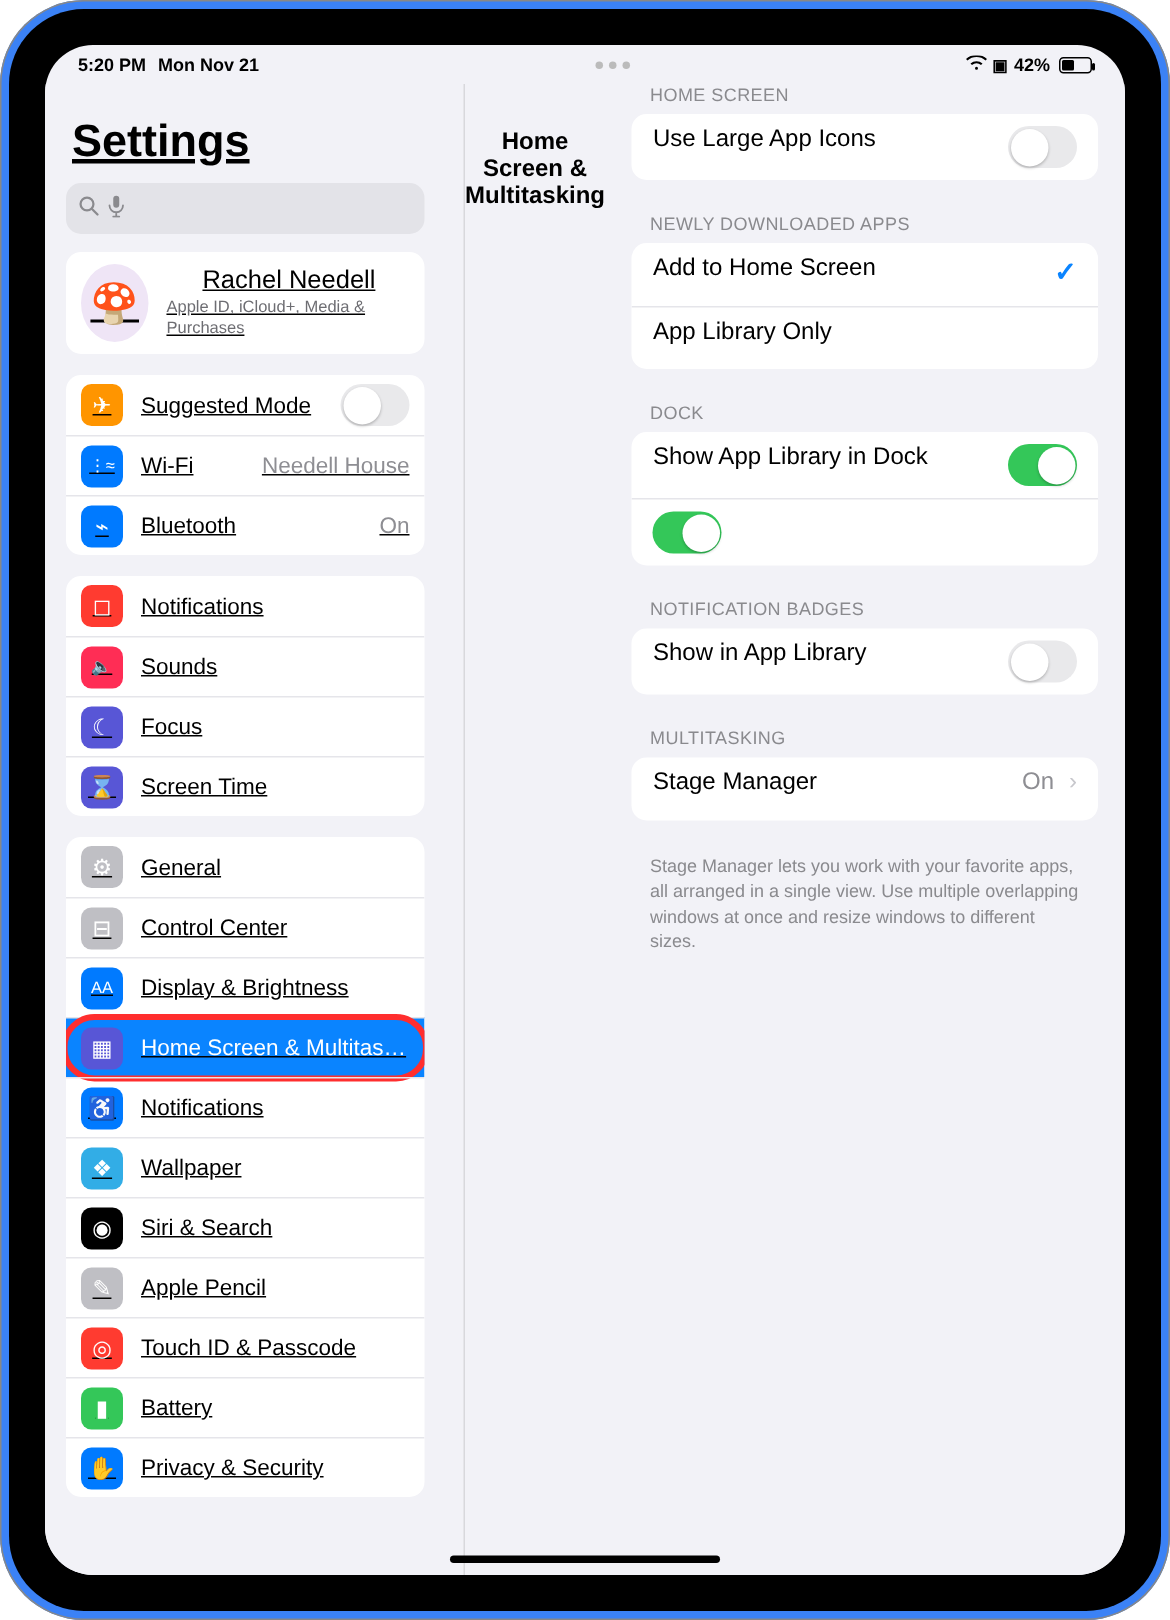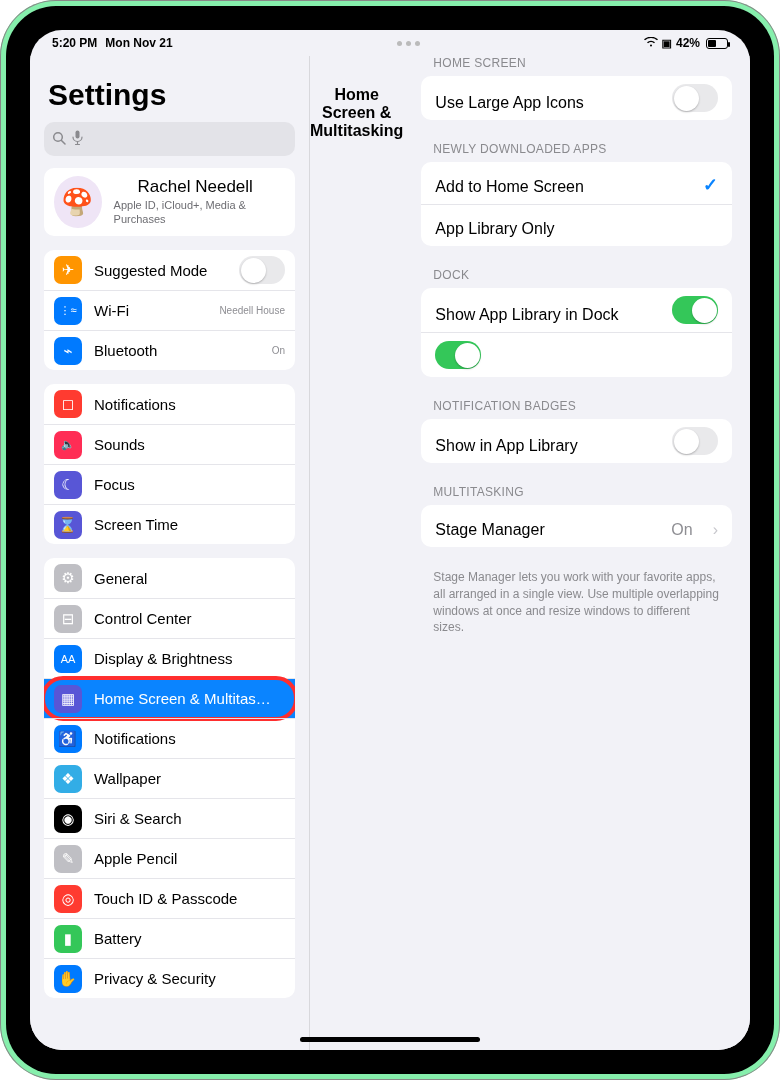--- a/index.html
+++ b/index.html
@@ -1,62 +1,62 @@
 <!DOCTYPE html>
 <html><head>
 <meta charset="utf-8">
 <style>
 * { margin:0; padding:0; box-sizing:border-box; font-family:-apple-system,"SF Pro Text","Helvetica Neue",Arial,sans-serif; -webkit-font-smoothing:antialiased; }
 body { background:#fff; display:flex; justify-content:center; }
-.device { width:780px; height:1080px; background:#86efac; border-radius:56px; padding:6px; position:relative; box-shadow:0 0 0 1px #888 inset; }
+.device { width:780px; height:1080px; background:#3b82f6; border-radius:56px; padding:6px; position:relative; box-shadow:0 0 0 1px #888 inset; }
 .bezel { width:100%; height:100%; background:#000; border-radius:50px; padding:24px; }
 .screen { width:100%; height:100%; background:#f2f2f7; border-radius:32px; overflow:hidden; display:flex; flex-direction:column; position:relative; }
 
 .statusbar { height:26px; display:flex; align-items:center; padding:0 22px; font-size:12px; font-weight:600; color:#000; }
 .statusbar .left { flex:0 0 auto; display:flex; gap:8px; }
 .statusbar .center { flex:1; display:flex; justify-content:center; gap:4px; }
 .statusbar .center .dot{ width:5px; height:5px; border-radius:50%; background:#bbb;}
 .statusbar .right { flex:0 0 auto; display:flex; align-items:center; gap:4px; font-size:12px;}
 .batt { display:inline-block; width:22px; height:11px; border:1px solid #000; border-radius:3px; position:relative; margin-left:2px;}
 .batt::after{content:"";position:absolute;right:-3px;top:3px;width:2px;height:5px;background:#000;border-radius:1px;}
 .batt .fill{position:absolute;left:1px;top:1px;bottom:1px;width:40%;background:#000;border-radius:1px;}
 
 .content { flex:1; display:flex; }
-.sidebar { width:280px; background:#f2f2f7; display:flex; flex-direction:column; padding:0 14px 14px 14px; overflow:hidden; border-right:1px solid #d8d8dc;}
+.sidebar { width:280px; background:#f2f2f7; display:flex; flex-direction:column; padding:0 26px 14px 14px; overflow:hidden; border-right:1px solid #d8d8dc;text-decoration:underline;}
 .detail { flex:1; background:#f2f2f7; display:flex; flex-direction:row; overflow:hidden; }
 
 .title { font-size:30px; font-weight:700; color:#000; margin:22px 4px 10px 4px; }
 .search { background:#e3e3e8; border-radius:10px; height:34px; display:flex; align-items:center; padding:0 8px; color:#8a8a8e; gap:6px; margin-bottom:12px;}
 .search input { flex:1; border:none; background:transparent; font-size:15px; color:#000; outline:none;}
 .search .mic, .search .mag { font-size:15px; color:#8a8a8e;}
 
 .card { background:#fff; border-radius:10px; margin-bottom:14px; overflow:hidden; }
 .row { display:flex; align-items:center; min-height:40px; padding:5px 10px; gap:12px; border-top:1px solid #e5e5ea; font-size:15px; color:#000; position:relative;}
 .card .row:first-child { border-top:none; }
 .row .icon { width:28px; height:28px; border-radius:7px; flex:0 0 28px; display:flex; align-items:center; justify-content:center; font-size:15px; color:#fff; }
 .row .label { flex:1; white-space:nowrap; overflow:hidden; text-overflow:ellipsis; }
-.row .value { color:#8e8e93; font-size:10px; }
+.row .value { color:#8e8e93; font-size:15px; }
 .toggle { width:46px; height:28px; border-radius:14px; background:#e9e9eb; position:relative; flex:0 0 46px;}
 .toggle .knob { position:absolute; width:25px; height:25px; border-radius:50%; background:#fff; top:1.5px; left:1.5px; box-shadow:0 1px 2px rgba(0,0,0,.25);}
 .toggle.on { background:#34c759;}
 .toggle.on .knob { left:auto; right:1.5px; }
 
 .account { display:flex; gap:12px; padding:8px 10px; align-items:center;}
 .avatar { width:52px; height:52px; border-radius:50%; background:#efe5f6; display:flex; align-items:center; justify-content:center; font-size:26px;}
 .account .name { font-size:17px; font-weight:500; color:#000;margin-left:24px;}
 .account .sub { font-size:11px; color:#6d6d72; line-height:1.25; margin-top:2px;}
 
 .row.selected { background:#0a84ff; color:#fff; }
 .row.selected .label { color:#fff; }
 .highlight { position:absolute; inset:-3px -3px -3px -3px; border:4px solid #ff2e2e; border-radius:22px; pointer-events:none;}
 
 .detail-header { text-align:center; font-size:16px; font-weight:600; padding:30px 0 22px 0; color:#000;}
 .section-label { font-size:12px; color:#8a8a8e; letter-spacing:.3px; padding:0 30px 6px 30px; text-transform:uppercase;}
 .dcard { background:#fff; border-radius:10px; margin:0 18px 22px 18px; overflow:hidden;}
-.drow { display:flex; align-items:flex-end; min-height:42px; padding:8px 14px; border-top:1px solid #e5e5ea; font-size:16px; color:#000; gap:20px;}
+.drow { display:flex; align-items:flex-start; min-height:42px; padding:8px 14px; border-top:1px solid #e5e5ea; font-size:16px; color:#000; gap:10px;}
 .dcard .drow:first-child { border-top:none;}
 .drow .label { flex:1;}
 .drow .value { color:#8e8e93;}
 .check { color:#0a84ff; font-size:18px; font-weight:600;}
 .chev { color:#c7c7cc; font-size:16px;}
 .foot { font-size:12px; color:#8a8a8e; padding:0 30px; line-height:1.4;}
 
 .homebar { position:absolute; bottom:8px; left:50%; transform:translateX(-50%); width:180px; height:5px; background:#000; border-radius:3px;}
 
 

